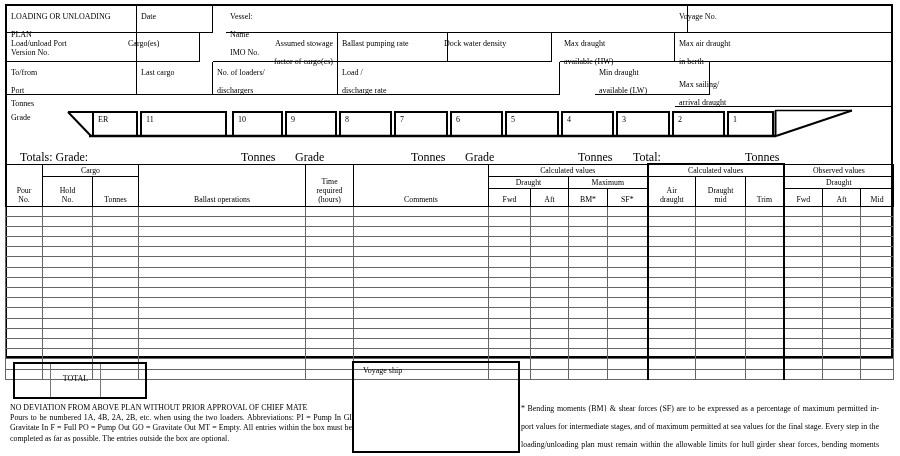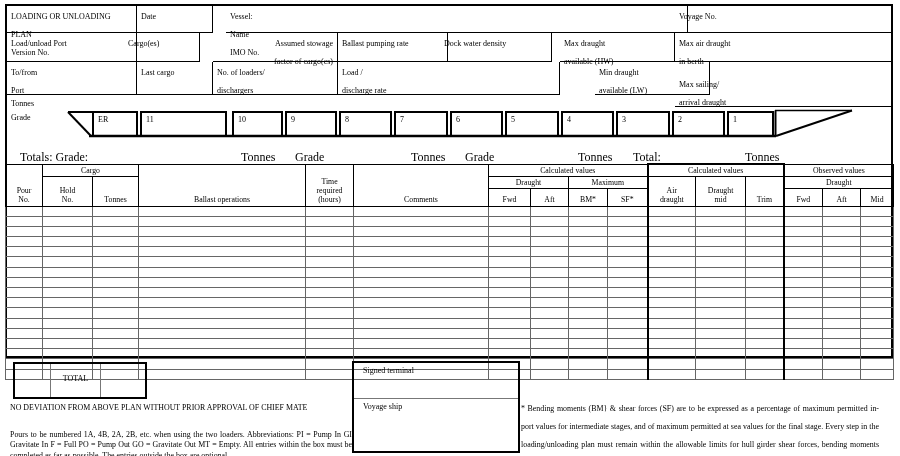--- a/index.html
+++ b/index.html
@@ -28,21 +28,21 @@
   tr.hr1{height:12px;} tr.hr2{height:12px;} tr.hr3{height:18px;}
   
   .totalbox{left:5px;top:362px;width:134px;height:37px;border:2.5px solid #000;display:flex;margin-left:8px;}
   .totalbox .tc{box-sizing:border-box;height:100%;}
   .totalbox .tc1{width:36px;border-right:1px solid #777;}
   .totalbox .tc2{width:50px;border-right:1px solid #777;text-align:center;font-size:8px;padding-top:10px;}
   .signbox{left:352px;top:361px;width:168px;height:92px;border:2.5px solid #000;}
   .signcell{box-sizing:border-box;font-size:8px;padding:3px 0 0 9px;}
   .signcell.first{height:36px;border-bottom:1px solid #777;}
   .footL{left:10px;top:403px;width:342px;font-size:7.9px;line-height:10.2px;}
-  .footL .caps{margin-bottom:17px;}
+  .footL .caps{margin-bottom:0;}
   .footL .body{text-align:justify;}
   .footR{left:521px;top:400px;width:358px;font-size:7.9px;line-height:18px;text-align:justify;}
   svg.overlay{position:absolute;left:0;top:0;pointer-events:none;}
 </style>
 </head>
 <body>
 
 <div class="abs frame"></div>
 
 <div class="abs hcell pre" style="left:7px;top:6px;width:130px;height:27px;">LOADING OR UNLOADING
@@ -477,21 +477,20 @@
     </tbody>
 </table>
 
 <div class="abs totalbox">
   <div class="tc tc1"></div>
   <div class="tc tc2">TOTAL</div>
   <div class="tc tc3"></div>
 </div>
 
 <div class="abs signbox">
-  <div class="signcell first">Signed terminal</div>
   <div class="signcell">Voyage ship</div>
 </div>
 
 <div class="abs footL">
   <div class="caps">NO DEVIATION FROM ABOVE PLAN WITHOUT PRIOR APPROVAL OF CHIEF MATE</div>
   <div class="body">Pours to be numbered 1A, 4B, 2A, 2B, etc. when using the two loaders. Abbreviations: PI = Pump In GI Gravitate In F = Full PO = Pump Out GO = Gravitate Out MT = Empty. All entries within the box must be completed as far as possible. The entries outside the box are optional.</div>
 </div>
 
 <div class="abs footR">* Bending moments (BM} &amp; shear forces (SF) are to be expressed as a percentage of maximum permitted in-port values for intermediate stages, and of maximum permitted at sea values for the final stage. Every step in the loading/unloading plan must remain within the allowable limits for hull girder shear forces, bending moments and tonnage per hold, where applicable. Loading/unloading operations may have to be paused to allow for ballasting/deballasting in order to keep actual values within limits.</div>
 

